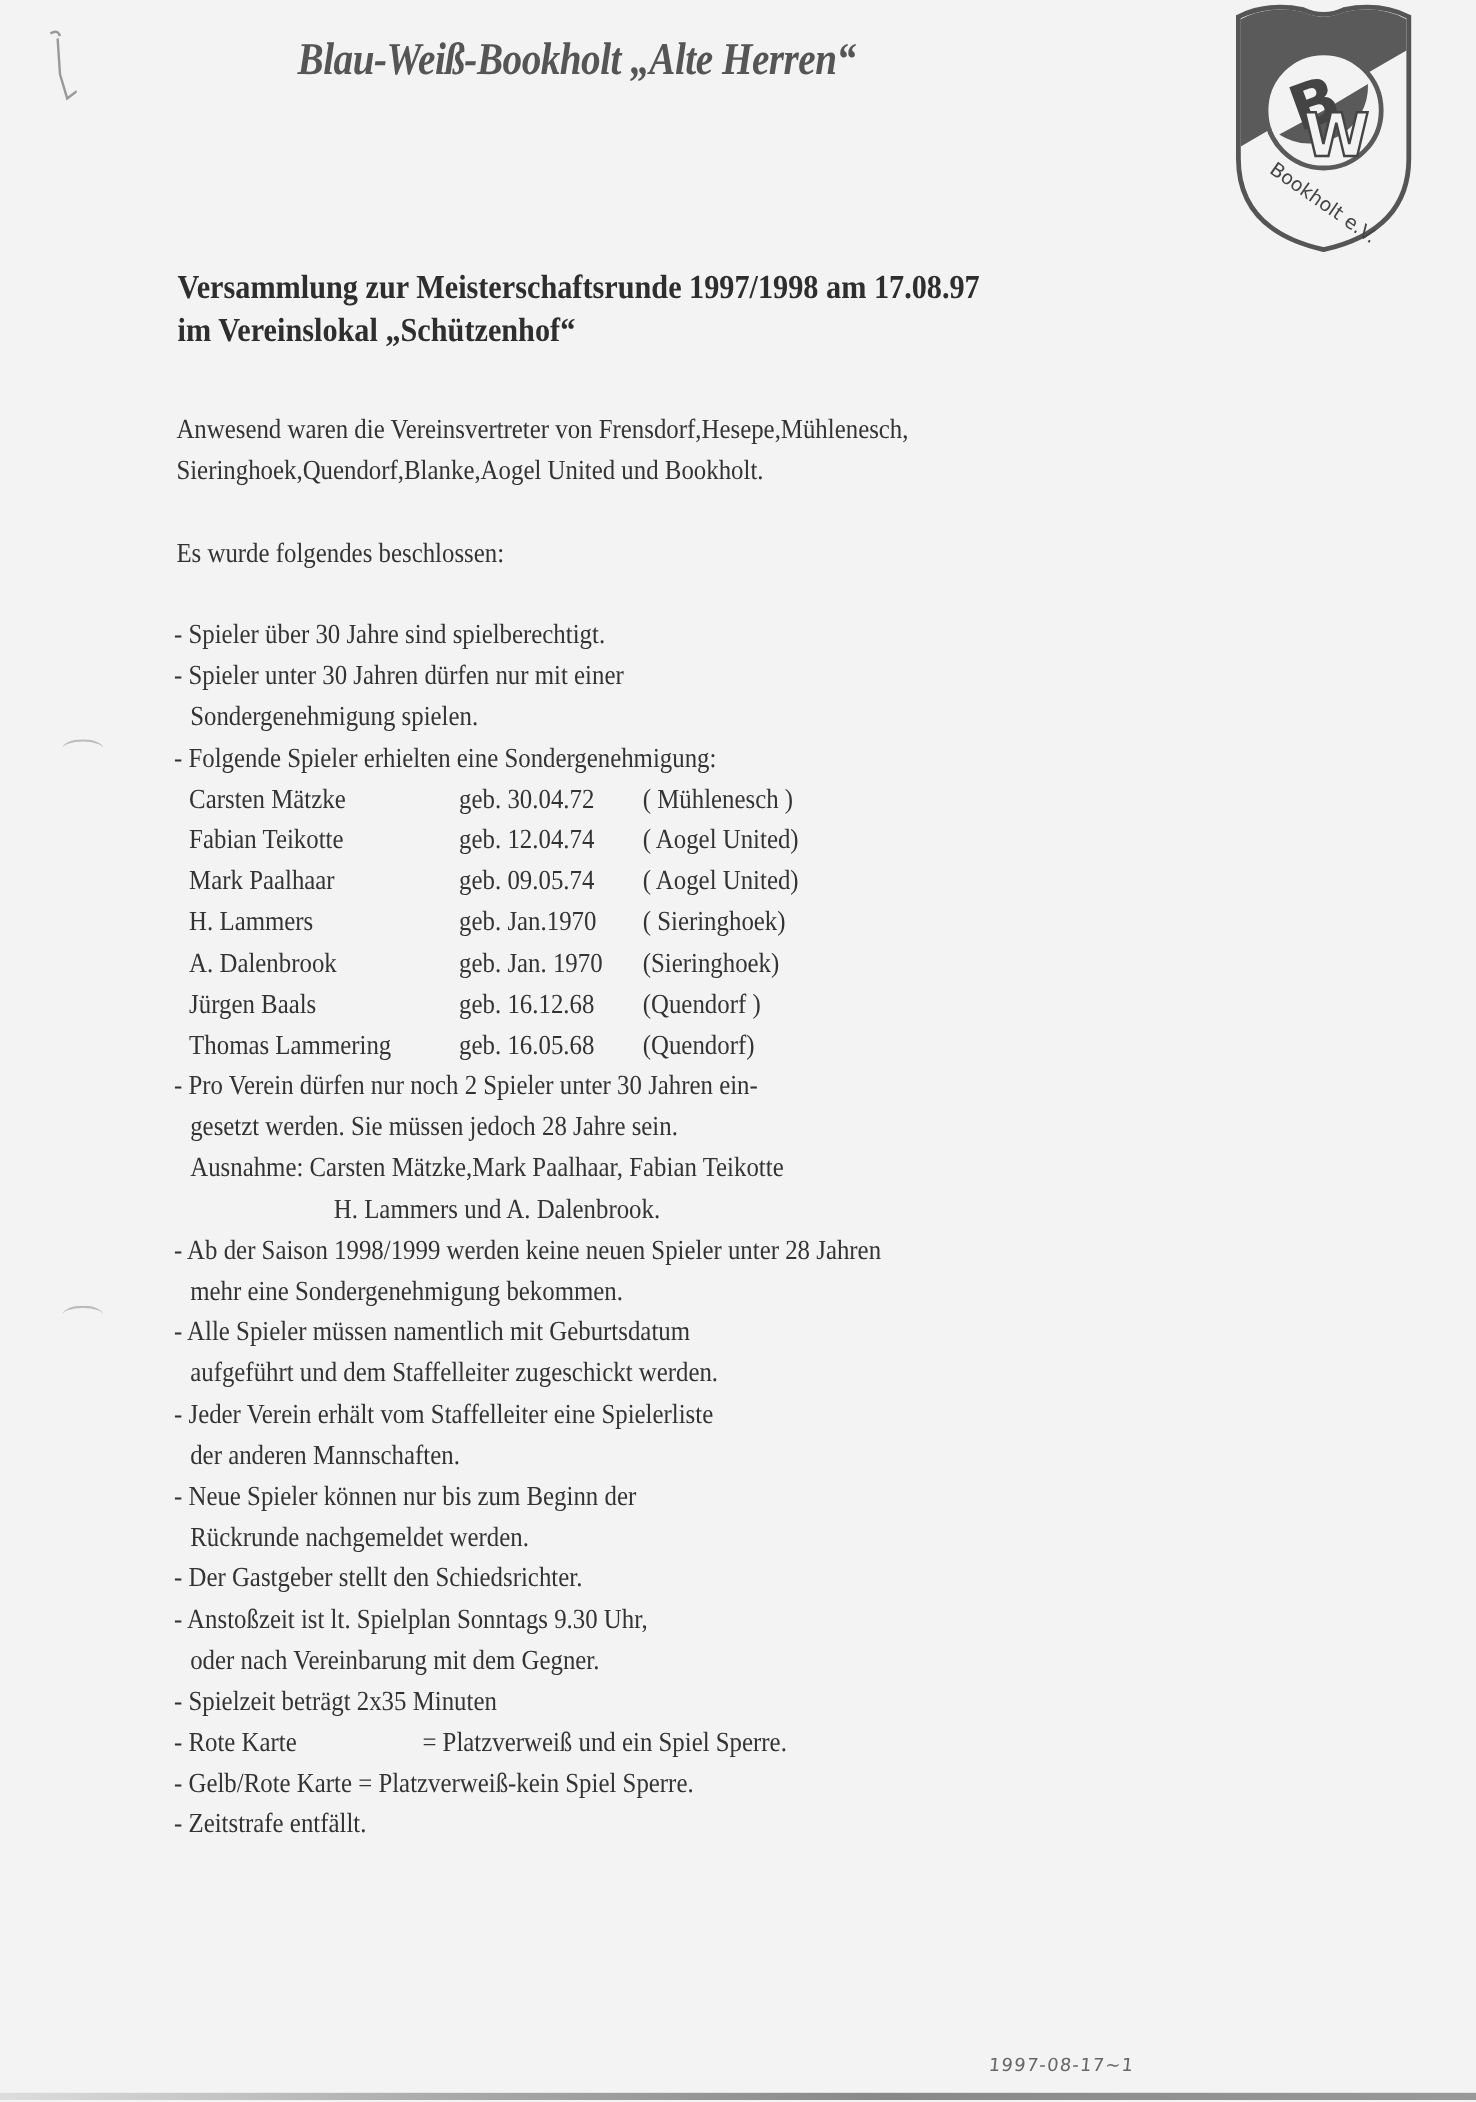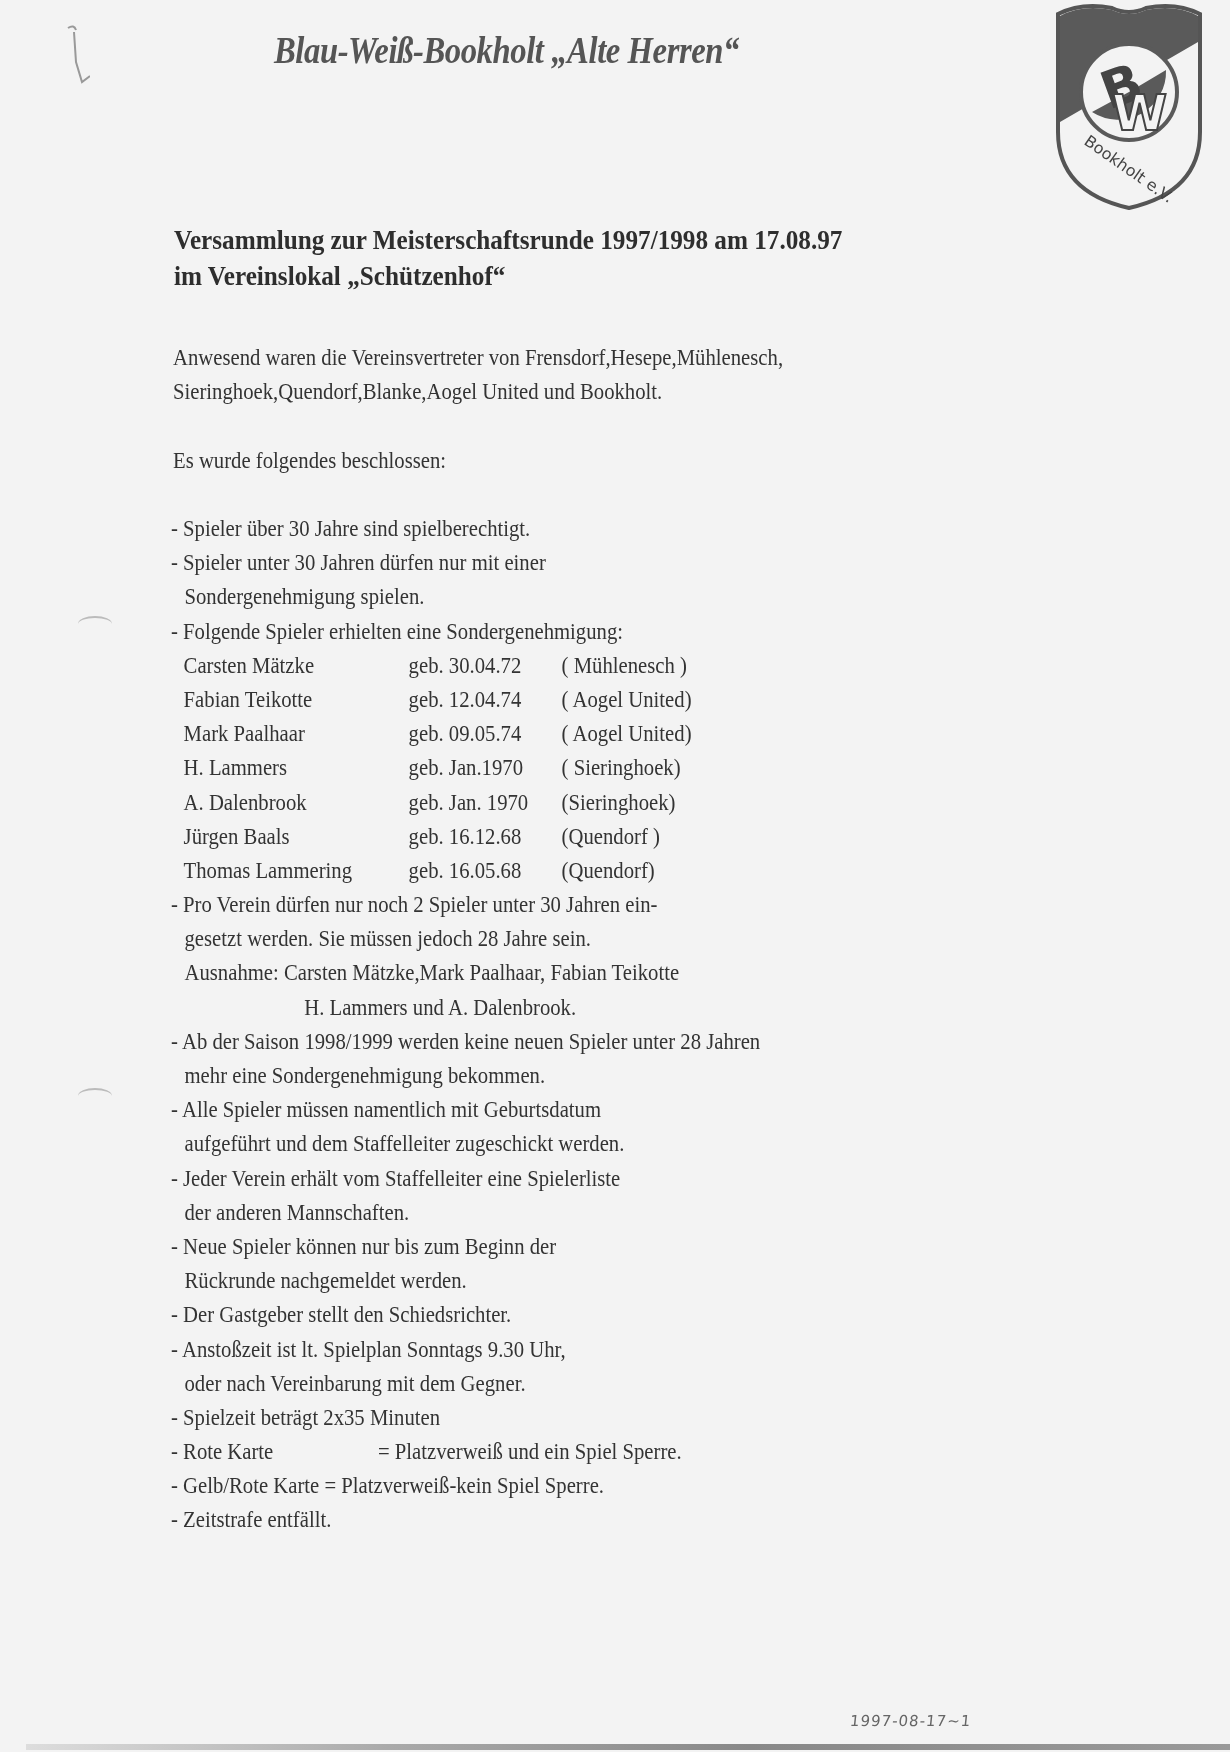--- a/index.html
+++ b/index.html
@@ -11,21 +11,20 @@
       height: 1752px;
       background: #f3f3f3;
       position: relative;
       overflow: hidden;
       font-family: "Liberation Serif", "DejaVu Serif", serif;
       color: #2a2a2a;
     }
     .page {
       position: absolute;
       inset: 0;
-      margin-left: 26px;
     }
     .pencil-mark {
       position: absolute;
       left: 34px;
       top: 22px;
       width: 30px;
       height: 70px;
     }
     .doc-title {
       position: absolute;

